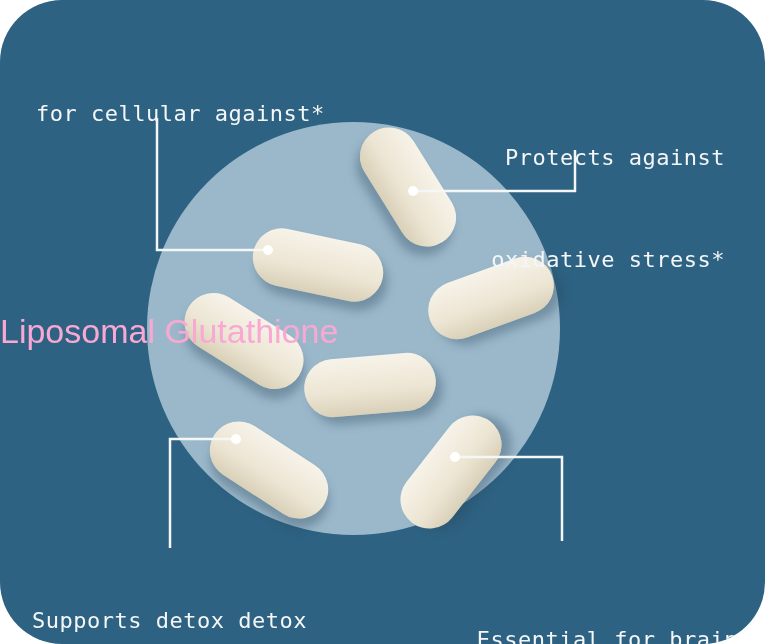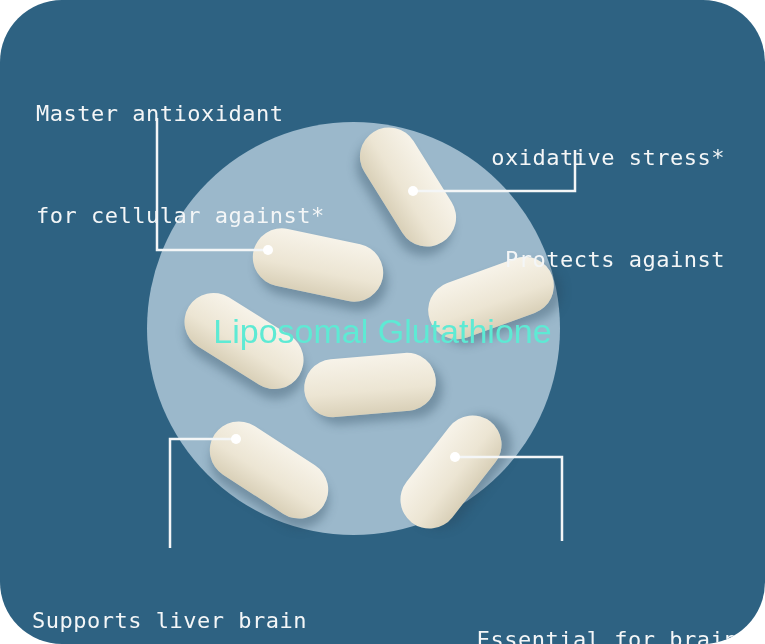--- a/index.html
+++ b/index.html
@@ -2,21 +2,21 @@
 <html><head>
 <meta charset="utf-8">
 <style>
   html,body{margin:0;padding:0;background:#ffffff;}
   body{width:765px;height:644px;position:relative;overflow:hidden;font-family:"DejaVu Sans Mono","Liberation Mono",monospace;}
   .card{position:absolute;left:0;top:0;width:765px;height:644px;background:#2e6282;border-radius:62px;overflow:hidden;}
   .circle{position:absolute;left:147px;top:122px;width:413px;height:413px;border-radius:50%;background:#9bb8cb;}
   .pill{position:absolute;height:58px;border-radius:29px;background:linear-gradient(180deg,#f7f3e9 0%,#ece5d3 60%,#d9d0b8 100%);box-shadow:6px 8px 10px rgba(40,70,90,0.35);}
   .label{position:absolute;color:#f4f6f7;font-size:22px;line-height:34px;white-space:pre;letter-spacing:0.5px;}
   .label.right{text-align:right;}
-  .title{position:absolute;left:0;width:765px;top:312px;text-align:center;font-family:"Liberation Sans","DejaVu Sans",sans-serif;font-size:34px;color:#5eead4;letter-spacing:0px;}
+  .title{position:absolute;left:0;width:765px;top:312px;text-align:left;font-family:"Liberation Sans","DejaVu Sans",sans-serif;font-size:34px;color:#f9a8d4;letter-spacing:0px;}
   svg.lines{position:absolute;left:0;top:0;width:765px;height:644px;pointer-events:none;}
 </style>
 </head>
 <body>
 
 <div class="card">
   <div class="circle"></div>
 
   <div class="pill" style="left:343px;top:158px;width:130px;transform:rotate(58deg);"></div>
   <div class="pill" style="left:252px;top:236px;width:132px;transform:rotate(12deg);"></div>
@@ -37,31 +37,30 @@
       <circle cx="268" cy="250" r="5"></circle>
       <circle cx="413" cy="191" r="5"></circle>
       <circle cx="236" cy="439" r="5"></circle>
       <circle cx="455" cy="457" r="5"></circle>
     </g>
   </svg>
 
   <div class="title">Liposomal Glutathione</div>
 
   <div class="label" style="left:36px;top:29px;">
-    <div>Master antioxidant</div>
     <div>for cellular against*</div>
   </div>
 
   <div class="label right" style="right:40px;top:73px;">
+    <div>Protects against</div>
     <div>oxidative stress*</div>
-    <div>Protects against</div>
   </div>
 
   <div class="label" style="left:32px;top:536px;">
-    <div>Supports liver brain</div>
+    <div>Supports detox detox</div>
     
   </div>
 
   <div class="label right" style="right:27px;top:555px;">
     <div>Essential for brain</div>
     
   </div>
 </div>
 
 </body></html>

